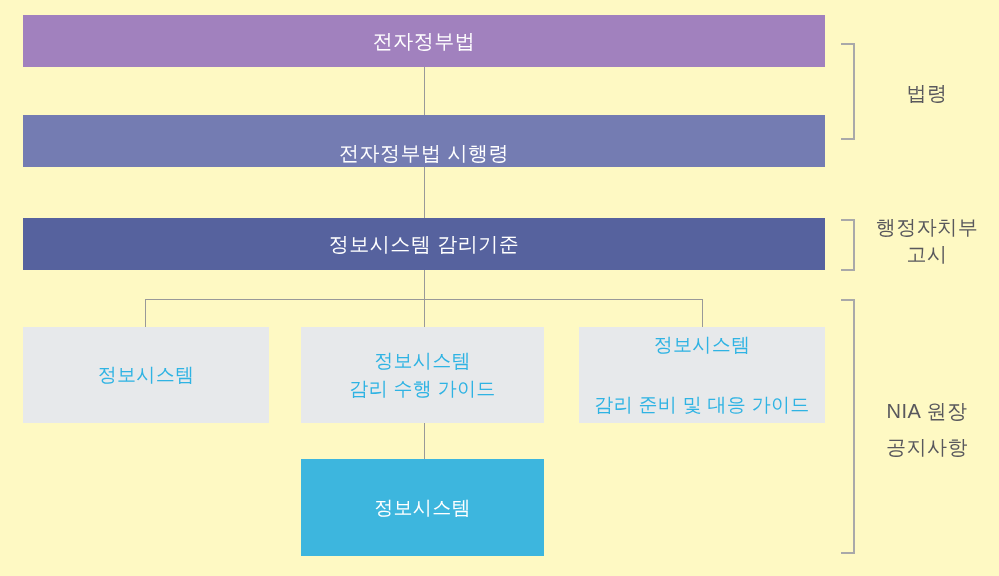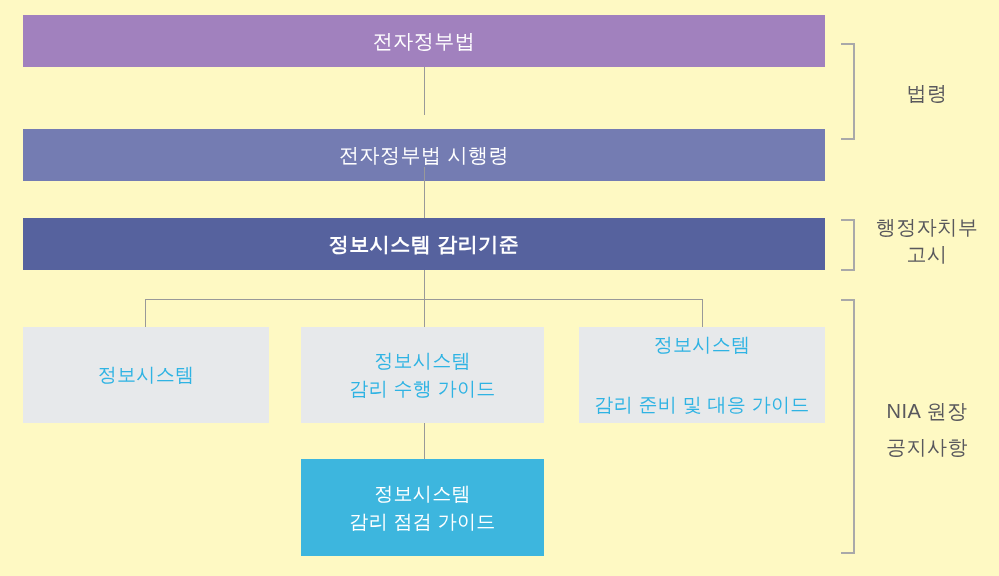--- a/index.html
+++ b/index.html
@@ -19,22 +19,22 @@
     width: 802px;
     height: 52px;
     display: flex;
     align-items: center;
     justify-content: center;
     color: #ffffff;
     font-size: 20px;
     letter-spacing: 0.5px;
   }
   .bar-1 { top: 15px; }
-  .bar-2 { top: 129px; }
-  .bar-3 { top: 218px; font-weight: bold; }
+  .bar-2 { top: 115px; align-items: flex-end; }
+  .bar-3 { top: 218px; }
   .vline, .hline {
     position: absolute;
   }
   .vline { width: 1px; }
   .hline { height: 1px; }
   .guide-box {
     position: absolute;
     top: 327px;
     height: 96px;
     display: flex;
@@ -125,21 +125,20 @@
     <div style="color: rgb(47, 179, 227);">감리 수행 가이드</div>
   </div>
 
   <div class="guide-box guide-3" style="background-color: rgb(231, 233, 235);">
     <div style="color: rgb(47, 179, 227);">정보시스템</div>
     <div style="color: rgb(47, 179, 227); margin-top: 32px;">감리 준비 및 대응 가이드</div>
   </div>
 
   <div class="check-box" style="background-color: rgb(61, 182, 222);">
     <div>정보시스템</div>
-    <div>감리 점검 가이드</div>
   </div>
 
   <div class="bracket bracket-1" style="border-color: rgb(169, 169, 169);"></div>
   <div class="bracket bracket-2" style="border-color: rgb(169, 169, 169);"></div>
   <div class="bracket bracket-3" style="border-color: rgb(169, 169, 169);"></div>
 
   <div class="annotation annotation-1" style="color: rgb(89, 88, 93);">
     <div>법령</div>
   </div>
 

